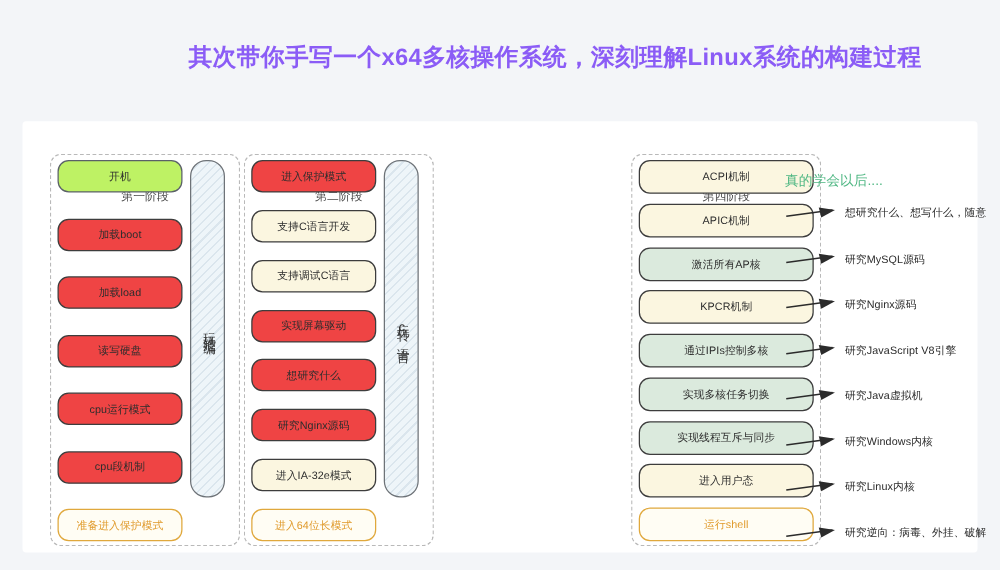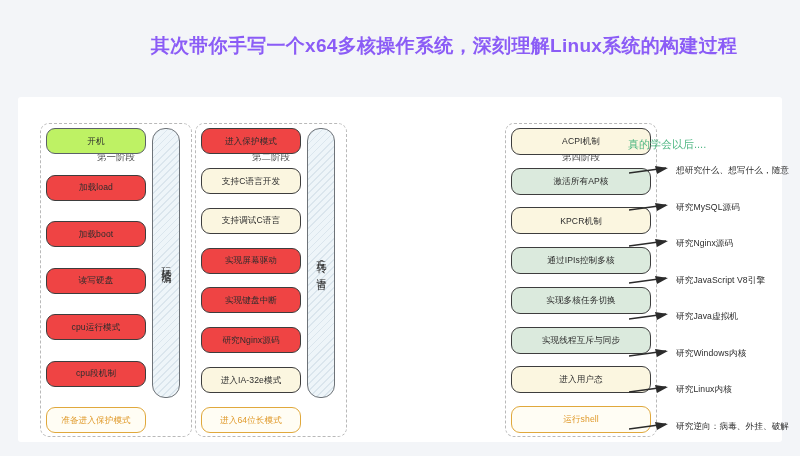--- a/index.html
+++ b/index.html
@@ -177,56 +177,57 @@
 
   <div class="card">
 
     <div class="columns">
 
       <div class="stage-col c1">
         <div class="stage-title">第一阶段</div>
         <div class="dashbox"></div>
         <div class="steps">
           <div class="step gray">开机</div>
+          <div class="step plain">加载boot</div>
           <div class="step plain">加载load</div>
-          <div class="step plain">加载boot</div>
           <div class="step plain">读写硬盘</div>
           <div class="step plain">cpu运行模式</div>
           <div class="step plain">cpu段机制</div>
           <div class="step final">准备进入保护模式</div>
         </div>
         <div class="vbar">
           <span>玩转汇编</span>
         </div>
       </div>
 
       <div class="stage-col c2">
         <div class="stage-title">第二阶段</div>
         <div class="dashbox"></div>
         <div class="steps">
           <div class="step plain">进入保护模式</div>
           <div class="step cream">支持C语言开发</div>
           <div class="step cream">支持调试C语言</div>
           <div class="step plain">实现屏幕驱动</div>
-          <div class="step plain">实现键盘中断</div>
+          <div class="step plain">想研究什么</div>
           <div class="step plain">研究Nginx源码</div>
           <div class="step cream">进入IA-32e模式</div>
           <div class="step final">进入64位长模式</div>
         </div>
         <div class="vbar">
           <span>玩转c语言</span>
         </div>
       </div>
 
 
       <div class="stage-col c4">
         <div class="stage-title">第四阶段</div>
         <div class="dashbox"></div>
         <div class="steps">
           <div class="step cream">ACPI机制</div>
+          <div class="step cream">APIC机制</div>
           <div class="step mint">激活所有AP核</div>
           <div class="step cream">KPCR机制</div>
           <div class="step mint">通过IPIs控制多核</div>
           <div class="step mint">实现多核任务切换</div>
           <div class="step mint">实现线程互斥与同步</div>
           <div class="step cream">进入用户态</div>
           <div class="step final">运行shell</div>
         </div>
       </div>
 

